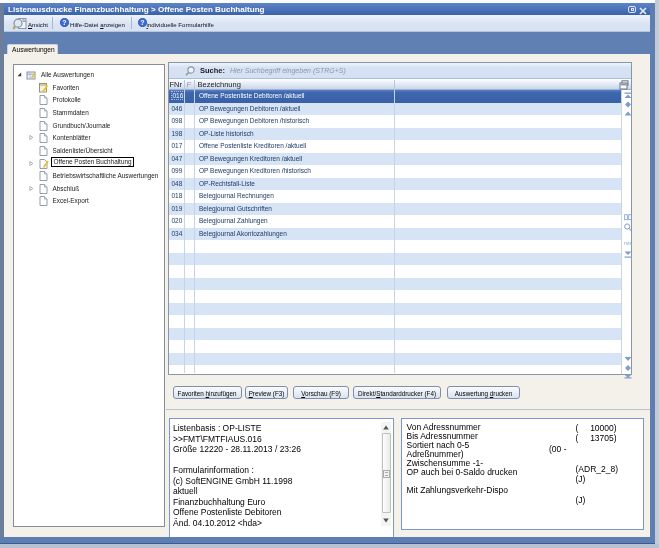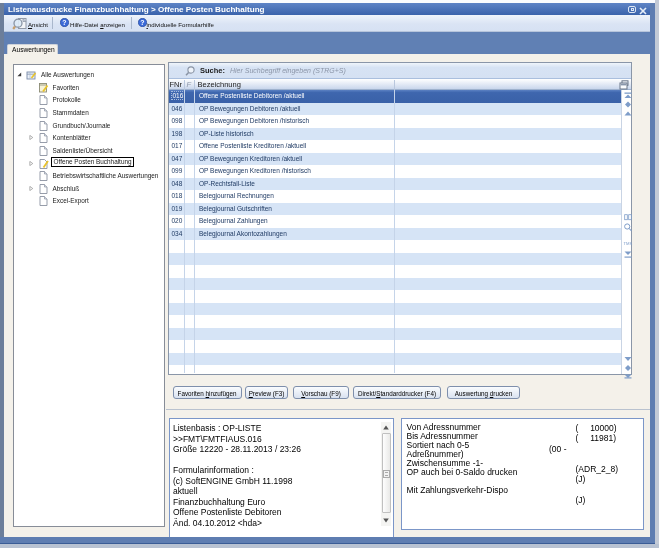--- a/index.html
+++ b/index.html
@@ -326,21 +326,21 @@
   <div id="panelR">
     <div class="ptext" style="left:4.5px;top:4.5px;line-height:9px">Von Adressnummer
 Bis Adressnummer
 Sortiert nach 0-5
 Adreßnummer)
 Zwischensumme -1-
 OP auch bei 0-Saldo drucken
 
 Mit Zahlungsverkehr-Dispo</div>
     <div class="ptext" style="left:173.5px;top:4.5px;line-height:10.3px">(     10000)
-(     11981)
+(     13705)
 
 
 (ADR_2_8)
 (J)
 
 (J)</div>
     <div class="ptext" style="left:147px;top:25.1px">(00 -</div>
   </div>
 </div>
 <div class="abs" id="leftborder"></div>

